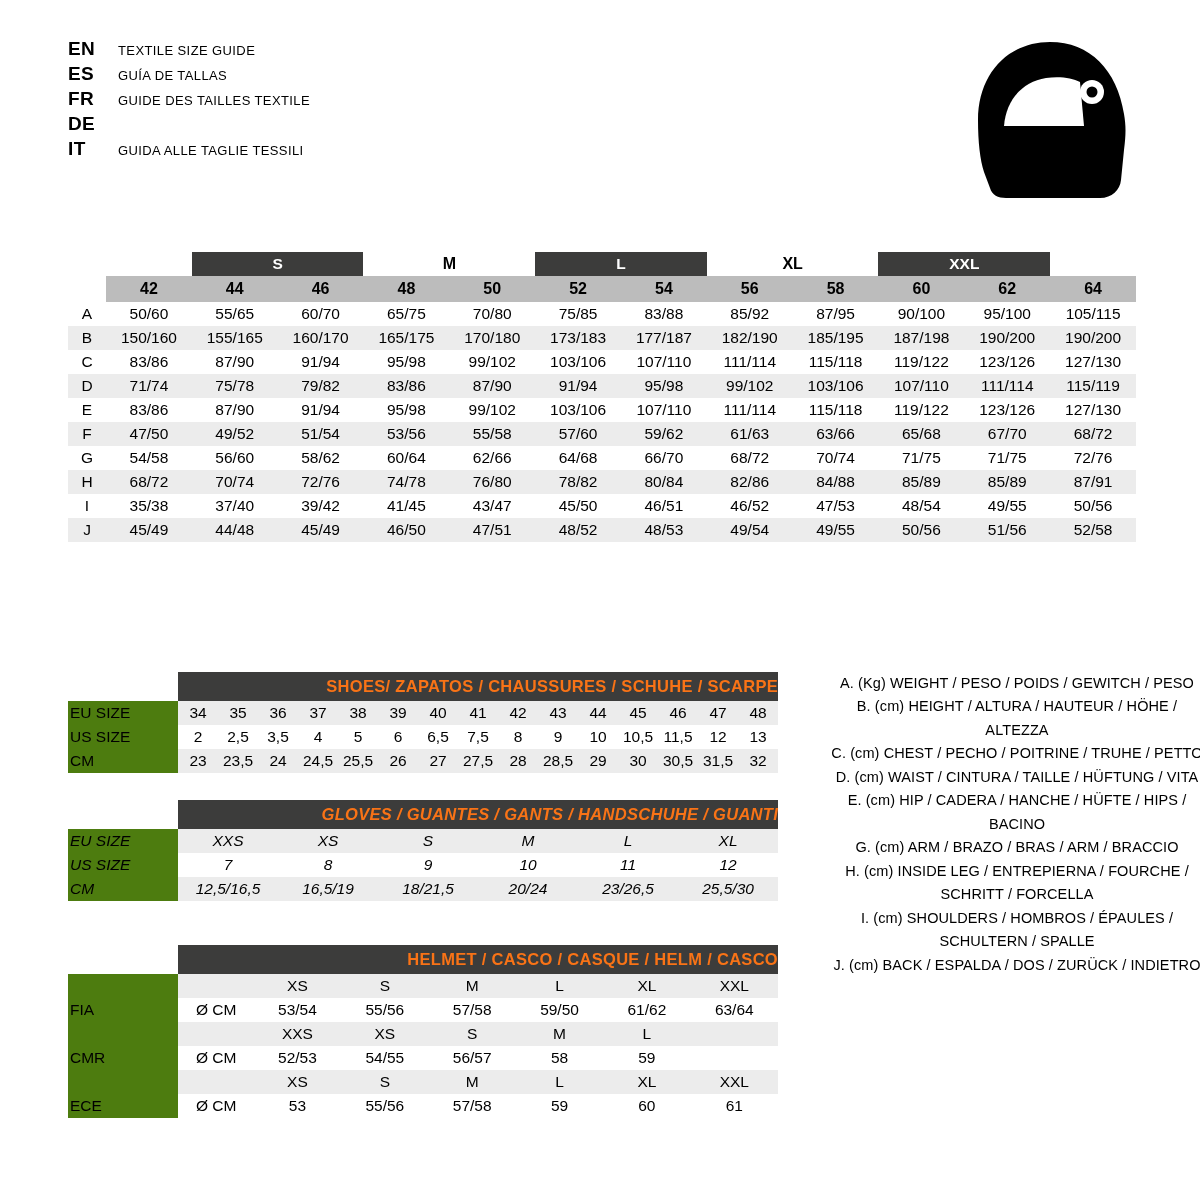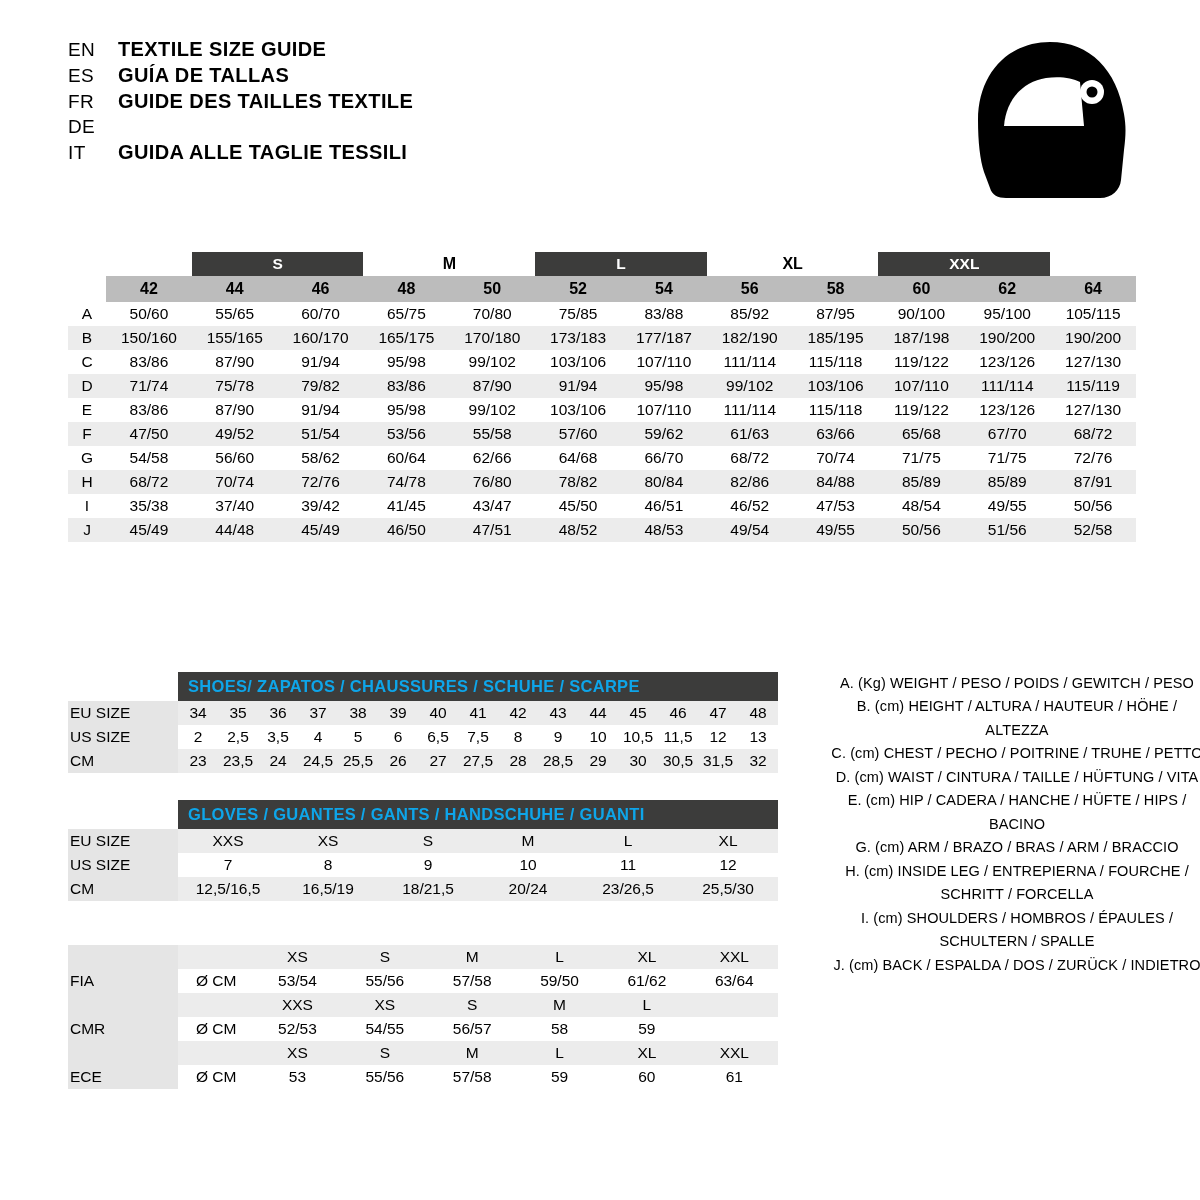--- a/index.html
+++ b/index.html
@@ -10,44 +10,44 @@
     font-family:"Liberation Sans", sans-serif;
     color:#000;
     position:relative;
     overflow:hidden;
   }
   .page { position:relative; width:1200px; height:1200px; }
 
   
   .header { position:absolute; left:68px; top:38px; }
   .hdr-row { display:flex; align-items:baseline; margin-bottom:3px; }
-  .hdr-lang { width:50px; font-size:19px; font-weight:normal; letter-spacing:.4px; }
-  .hdr-text { font-size:20px; font-weight:bold; letter-spacing:.4px; }
+  .hdr-lang { width:50px; font-size:19px; font-weight:bold; letter-spacing:.4px; }
+  .hdr-text { font-size:13px; font-weight:normal; letter-spacing:.4px; }
 
   .helmet { position:absolute; right:60px; top:30px; width:180px; height:180px; }
 
   
   .main-table { position:absolute; left:68px; top:252px; width:1068px; }
   .main-table table { border-collapse:collapse; width:100%; table-layout:fixed; }
   .main-table td { font-size:15.5px; text-align:center; padding:3px 0; }
   .rowlabel { font-size:16px; text-align:center; width:30px; }
 
   .sz-band { background:#3c3c3b; color:#fff; font-weight:bold; font-size:16px; padding:4px 0; }
   .sz-blank { background:#ffffff; }
   .num-row td { background:#bcbcbc; font-weight:bold; font-size:16px; padding:4px 0; }
   .num-row td.rowlabel { background:#ffffff; }
   .alt td { background:#ececec; }
   .plain td { background:#ffffff; }
 
   
   .sub { position:absolute; }
   .sub table { border-collapse:collapse; table-layout:fixed; }
   .sub td { font-size:15.5px; padding:3px 2px; text-align:center; }
-  .sub td.lbl { text-align:left; font-size:15.5px; font-weight:normal; background:#e5e5e5; padding-left:2px; }
-  .bandrow td { background:#3c3c3b; color:#0ea5e9; font-weight:bold; font-size:16.5px; text-align:left; padding:5px 0 5px 10px; letter-spacing:.3px; }
+  .sub td.lbl { text-align:left; font-size:15.5px; font-weight:normal; background:#4d7c0f; padding-left:2px; }
+  .bandrow td { background:#3c3c3b; color:#f97316; font-weight:bold; font-size:16.5px; text-align:right; padding:5px 0 5px 10px; letter-spacing:.3px; }
   .greyrow td { background:#ececec; }
   .whiterow td { background:#ffffff; }
 
   
   .legend { position:absolute; left:827px; top:672px; width:380px;text-align:center; }
   .legend div { font-size:14.5px; line-height:1.62; letter-spacing:.1px; }
 </style>
 </head>
 <body>
 
@@ -343,21 +343,21 @@
           <td>29</td>
           <td>30</td>
           <td>30,5</td>
           <td>31,5</td>
           <td>32</td>
         </tr>
       </tbody>
     </table>
   </div>
 
-  <div class="sub" style="left:68px; top:800px; width:710px;">
+  <div class="sub" style="left:68px; top:800px; width:710px;font-style:italic;">
     <table style="width:710px;">
       <colgroup>
         <col style="width:110px">
         <col span="6" style="width:100px">
       </colgroup>
       <tbody>
         <tr class="bandrow">
           <td style="background:#fff;"></td>
           <td colspan="6">GLOVES / GUANTES / GANTS / HANDSCHUHE / GUANTI</td>
         </tr>
@@ -393,20 +393,24 @@
   </div>
 
   <div class="sub" style="left:68px; top:945px; width:710px;">
     <table style="width:710px;">
       <colgroup>
         <col style="width:110px">
         <col style="width:75px">
         <col span="6" style="width:87px">
       </colgroup>
       <tbody>
+        <tr class="bandrow">
+          <td style="background:#fff;"></td>
+          <td colspan="7">HELMET / CASCO / CASQUE / HELM / CASCO</td>
+        </tr>
 
         <tr class="greyrow">
           <td class="lbl"></td>
           <td></td>
           <td>XS</td>
           <td>S</td>
           <td>M</td>
           <td>L</td>
           <td>XL</td>
           <td>XXL</td>

